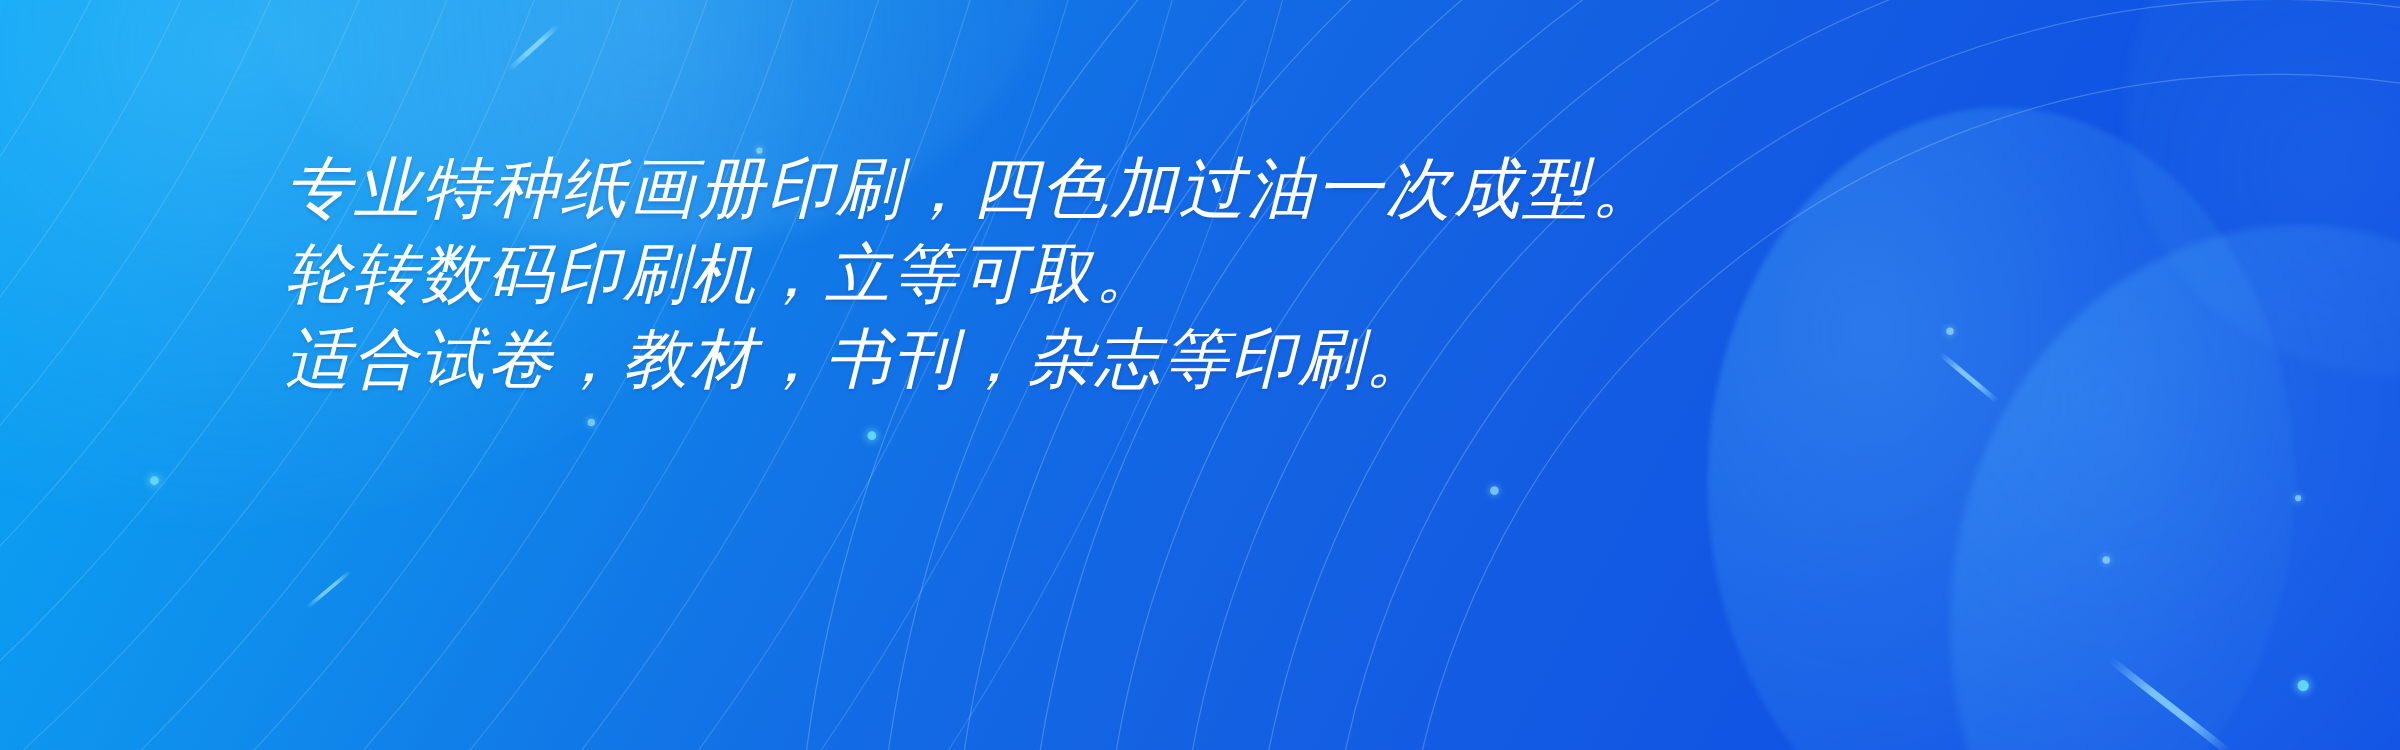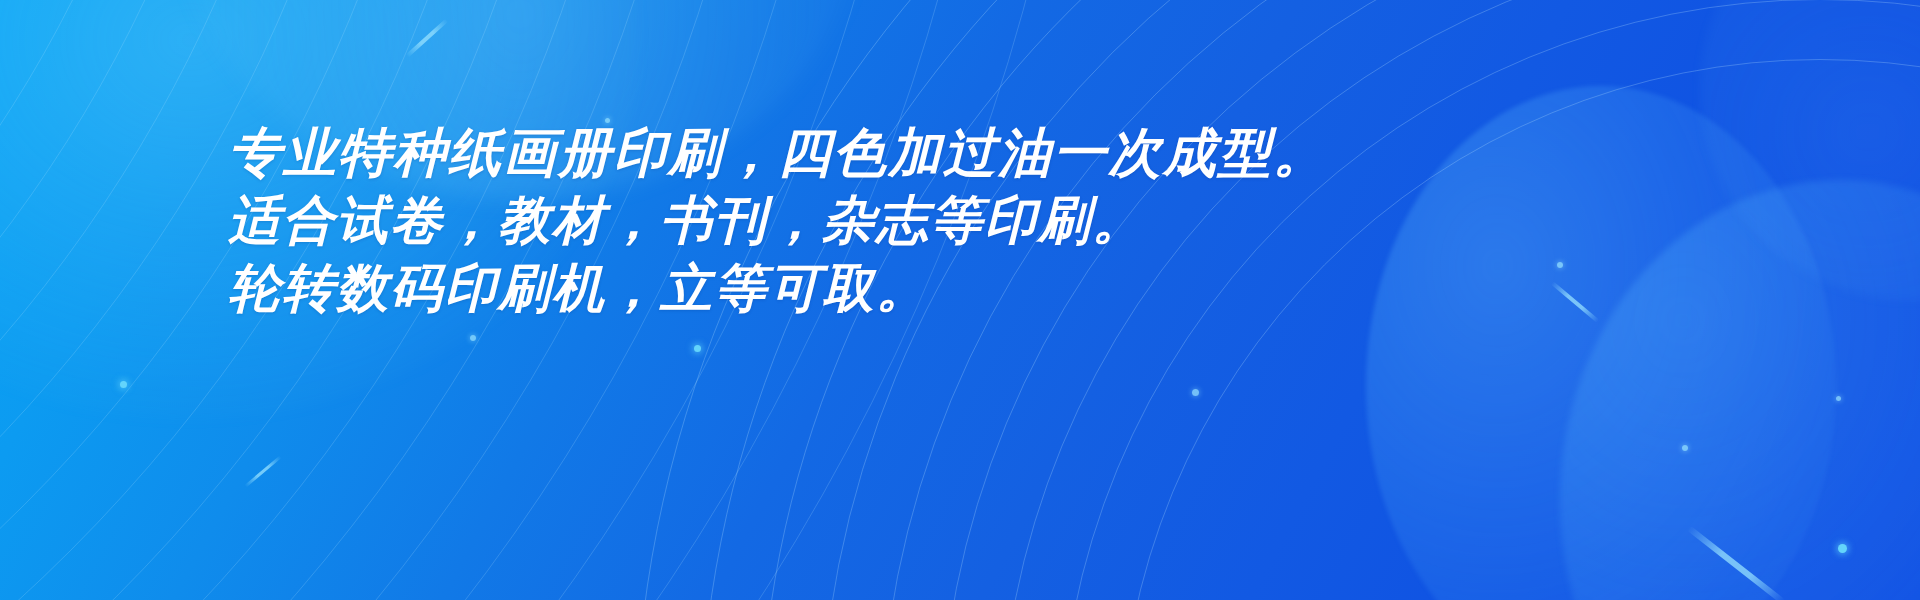--- a/index.html
+++ b/index.html
@@ -136,21 +136,21 @@
   
   #copy {
     position: absolute;
     left: 228px;
     top: 118px;
     width: 1330px;
     z-index: 20;
   }
   .line {
     color: #ffffff;
-    font-weight: bold;
+    font-weight: normal;
     font-size: 52px;
     line-height: 68px;
     letter-spacing: 2px;
     white-space: nowrap;
     text-shadow: 0 1px 3px rgba(6,50,130,0.22);
     font-family: "DejaVu Serif", "Liberation Serif", serif;
     font-style: italic;
   }
   #line-1 { font-size: 53px; }
   #line-2 { font-size: 52px; }
@@ -210,17 +210,17 @@
     </div>
   <div id="streaks">
       <div class="streak" style="left: 400px; top: 36px; width: 54px; height: 4px; transform: rotate(-42deg);"></div>
       <div class="streak" style="left: 1676px; top: 562px; width: 120px; height: 6px; transform: rotate(38deg);"></div>
       <div class="streak" style="left: 1545px; top: 300px; width: 60px; height: 4px; transform: rotate(40deg);"></div>
       <div class="streak" style="left: 240px; top: 470px; width: 46px; height: 3px; transform: rotate(-40deg);"></div>
     </div>
 
   <div id="copy">
     <div class="line" id="line-1">专业特种纸画册印刷，四色加过油一次成型。</div>
+    <div class="line" id="line-2">轮转数码印刷机，立等可取。</div>
     <div class="line" id="line-3">适合试卷，教材，书刊，杂志等印刷。</div>
-    <div class="line" id="line-2">轮转数码印刷机，立等可取。</div>
   </div>
 
 </div>
 
 </body></html>

